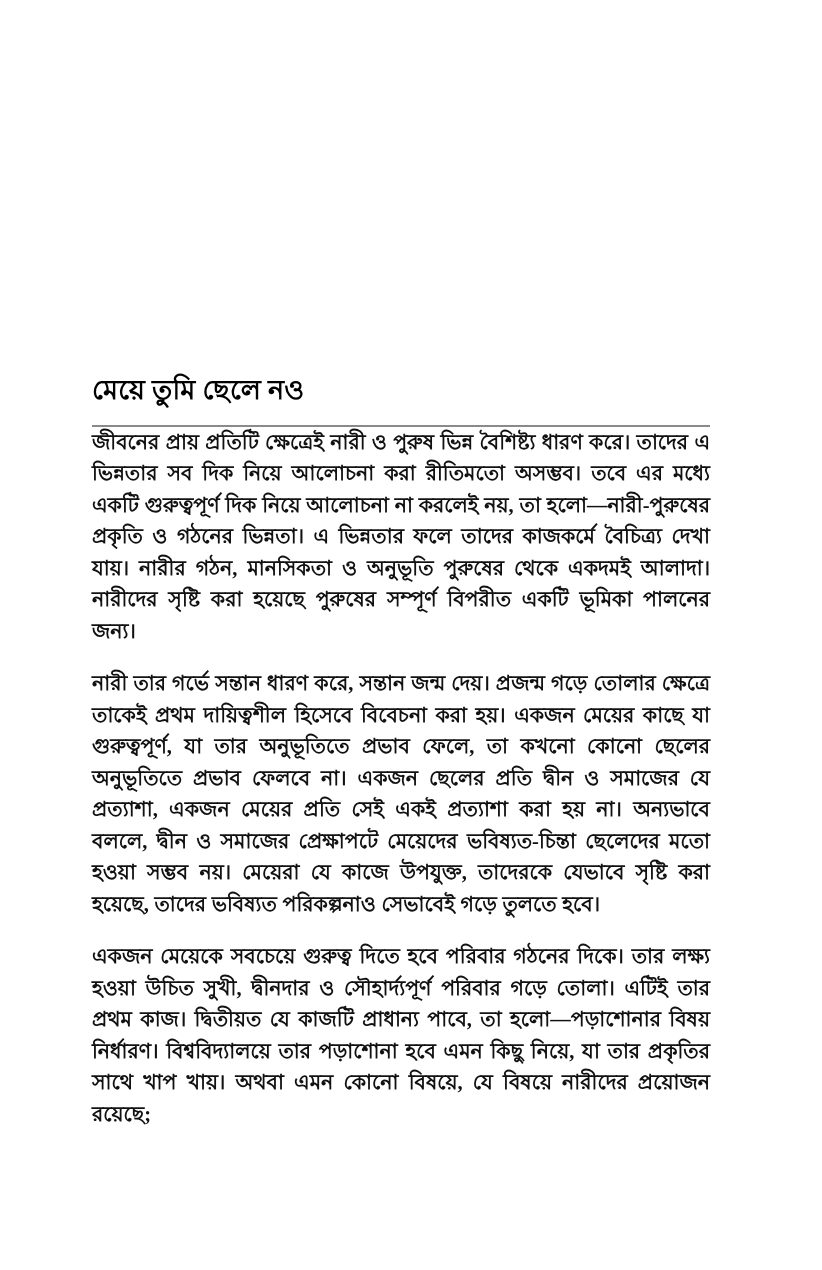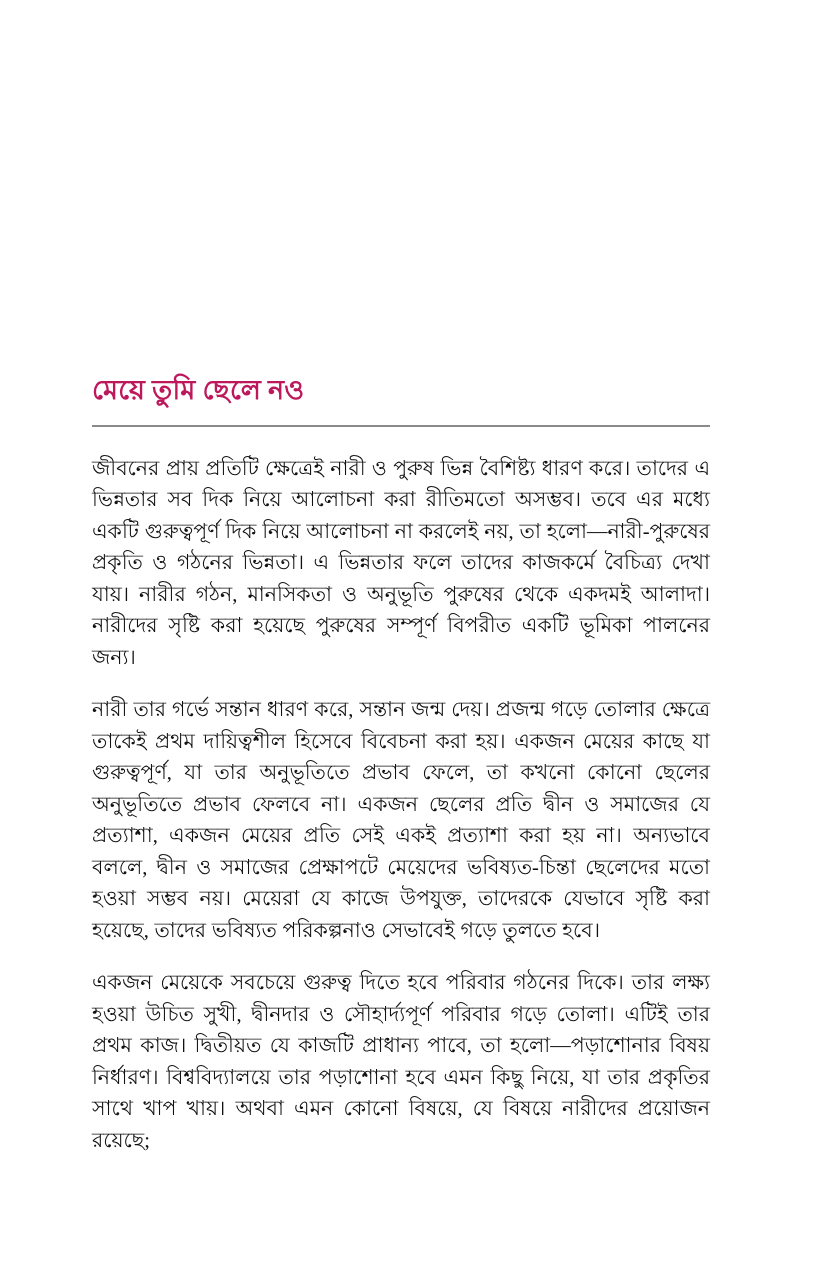--- a/index.html
+++ b/index.html
@@ -23,37 +23,37 @@
     left: 92px;
     top: 374px;
     width: 618px;
   }
 
   .chapter-title {
     font-family: "Liberation Serif", "DejaVu Serif", serif;
     font-weight: bold;
     font-size: 27px;
     line-height: 1.25;
-    color: #be185d;
+    color: #000000;
     margin: 0 0 0 0;
     letter-spacing: 0.2px;
     white-space: nowrap;
   }
 
   .title-rule {
     width: 100%;
     height: 0;
     border: 0;
     border-top: 2px solid #8a8a8a;
     margin: 17px 0 0 0;
     padding: 0;
   }
 
   .body-text {
-    margin-top: 26px;
+    font-weight: bold;
   }
 
   .para {
     font-family: "Liberation Serif", "DejaVu Serif", serif;
     font-size: 20.5px;
     line-height: 31.5px;
     color: #111111;
     text-align: justify;
     text-justify: inter-word;
     margin: 0 0 21px 0;

